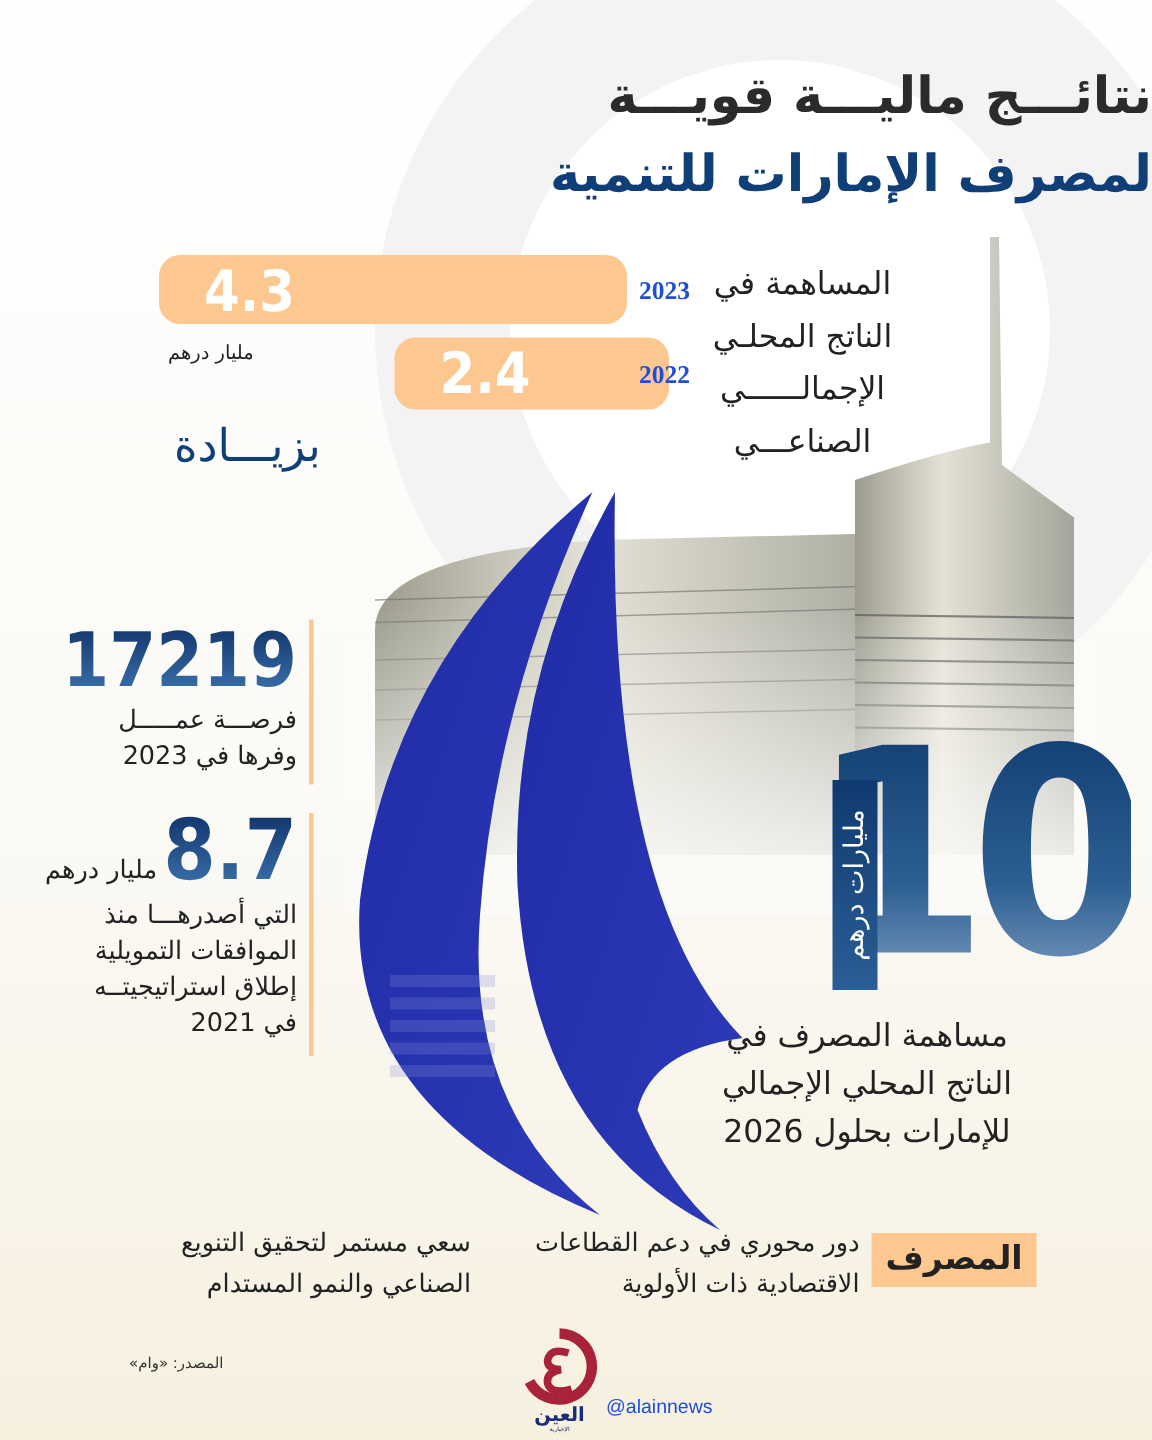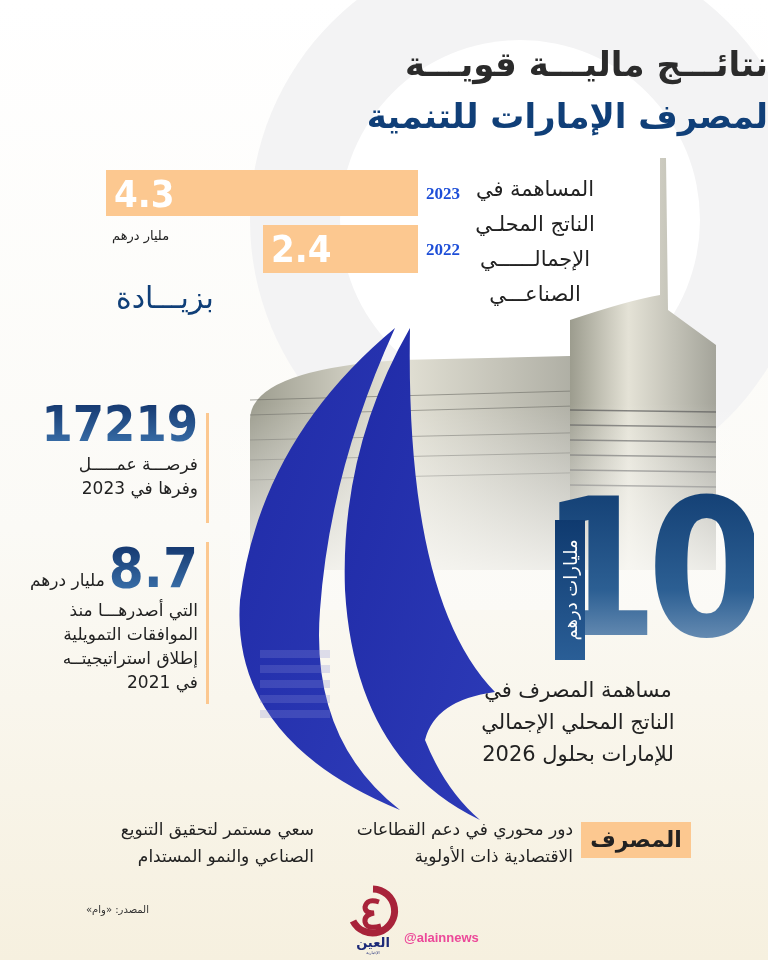--- a/index.html
+++ b/index.html
@@ -3,21 +3,21 @@
 <meta charset="utf-8">
 <style>
   html,body{margin:0;padding:0;}
   body{width:768px;height:960px;overflow:hidden;position:relative;
     font-family:"DejaVu Sans","Liberation Sans",sans-serif;
     background:linear-gradient(180deg,#ffffff 0%,#fbfaf6 55%,#f6f0df 100%);}
   .bg-circle{position:absolute;border-radius:50%;background:#f3f3f4;}
   .title{position:absolute;left:0;width:768px;direction:rtl;font-weight:bold;}
   .t1{top:44px;font-size:34px;color:#2b2b2b;}
   .t2{top:96px;font-size:34px;color:#103f78;}
-  .bar{position:absolute;background:#fcc890;color:#fff;font-family:"DejaVu Sans Condensed","DejaVu Sans",sans-serif;font-weight:bold;font-size:38px;line-height:48px;padding-left:8px;box-sizing:border-box;}
+  .bar{position:absolute;background:#fcc890;color:#fff;font-family:"DejaVu Sans Condensed","DejaVu Sans",sans-serif;font-weight:bold;font-size:38px;line-height:48px;padding-left:30px;box-sizing:border-box;border-radius:14px;}
   .year{position:absolute;font-weight:bold;font-size:17px;color:#1d4ed8;font-family:Liberation Serif, serif;}
   .rtl{direction:rtl;text-align:center;}
   .gdp-label{position:absolute;right:148px;top:172px;font-size:21px;line-height:35px;color:#222;width:170px;}
   .unit-small{position:absolute;font-size:13px;color:#222;}
   .increase{position:absolute;left:116px;top:280px;direction:rtl;display:flex;align-items:baseline;gap:10px;}
   .inc-num{font-size:46px;font-weight:bold;color:#103f78;font-family:"DejaVu Sans Condensed","DejaVu Sans",sans-serif;}
   .inc-word{font-size:30px;color:#103f78;}
   .building{position:absolute;}
   .sail{position:absolute;left:220px;top:320px;}
   .stat-block{position:absolute;right:562px;text-align:right;direction:rtl;}
@@ -25,21 +25,21 @@
   .big-num{font-weight:bold;color:#12467e;font-family:"DejaVu Sans Condensed","DejaVu Sans",sans-serif;background:linear-gradient(180deg,#0f2f66,#3f78b2);-webkit-background-clip:text;background-clip:text;-webkit-text-fill-color:transparent;}
   .desc{font-size:17px;color:#222;line-height:24px;}
   .ten-wrap{position:absolute;left:540px;top:490px;width:160px;height:180px;}
   .ten-num{position:absolute;left:0;top:-20px;font-size:190px;font-weight:bold;line-height:200px;letter-spacing:-12px;font-family:"DejaVu Sans Condensed","DejaVu Sans",sans-serif;background:linear-gradient(180deg,#0f3a6f 0%,#2c5f93 60%,#8aa7c5 100%);-webkit-background-clip:text;background-clip:text;-webkit-text-fill-color:transparent;}
   .ten-unit{position:absolute;left:555px;top:520px;width:30px;height:140px;}
   .ten-unit span{position:absolute;left:50%;top:50%;transform:translate(-50%,-50%) rotate(-90deg);white-space:nowrap;font-size:18px;color:#fff;}
   .ten-desc{position:absolute;right:60px;top:674px;width:260px;text-align:center;direction:rtl;font-size:21px;line-height:32px;color:#222;}
   .bottom-tag{position:absolute;left:581px;top:822px;width:110px;height:36px;background:#fcc890;color:#222;font-weight:bold;font-size:22px;line-height:36px;text-align:center;}
   .bottom-text{position:absolute;direction:rtl;text-align:right;font-size:17px;line-height:27px;color:#222;}
   .source{position:absolute;left:86px;top:904px;font-size:10px;color:#333;direction:rtl;}
-  .handle{position:absolute;left:404px;top:930px;font-size:13px;font-weight:bold;color:#ec4899;font-family:"Liberation Sans",sans-serif;}
+  .handle{position:absolute;left:404px;top:930px;font-size:13px;font-weight:normal;color:#1d4ed8;font-family:"Liberation Sans",sans-serif;}
   .logo{position:absolute;left:345px;top:885px;width:56px;height:70px;}
 </style>
 </head>
 <body>
 
 <div class="bg-circle" style="left:250px;top:-60px;width:560px;height:560px;"></div>
 <div class="bg-circle" style="left:340px;top:40px;width:360px;height:360px;background:#ffffff;"></div>
 
 <div class="title t1">نتائـــج ماليـــة قويـــة</div>
 <div class="title t2">لمصرف الإمارات للتنمية</div>
@@ -93,39 +93,39 @@
     <rect x="40" y="360" width="70" height="8"></rect>
       <rect x="40" y="375" width="70" height="8"></rect>
     <rect x="40" y="390" width="70" height="8"></rect>
   </g>
 </svg>
 
 <div class="bar" style="left:106px;top:170px;width:312px;height:46px;">
   <span>4.3</span>
 </div>
 <div class="year" style="left:426px;top:184px;">2023</div>
-<div class="bar" style="left:263px;top:225px;width:155px;height:48px;">
+<div class="bar" style="left:263px;top:225px;width:183px;height:48px;">
   <span>2.4</span>
 </div>
 <div class="year" style="left:426px;top:240px;">2022</div>
 <div class="unit-small" style="left:112px;top:228px;">مليار درهم</div>
 
 <div class="gdp-label rtl">
   <div>المساهمة في</div>
   <div>الناتج المحلـي</div>
   <div>الإجمالــــــي</div>
   <div>الصناعـــي</div>
 </div>
 
 <div class="increase">
   <span class="inc-word">بزيـــادة</span>
 </div>
 
 <div class="stat-divider" style="left:206px;top:413px;height:110px;"></div>
-<div class="stat-block" style="top:396px;right:570px;">
+<div class="stat-block" style="top:412px;right:570px;">
   <div class="big-num" style="font-size:50px;line-height:56px;">17219</div>
   <div class="desc">فرصـــة عمـــــل</div>
   <div class="desc">وفرها في 2023</div>
 </div>
 
 <div class="stat-divider" style="left:206px;top:542px;height:162px;"></div>
 <div class="stat-block" style="top:538px;right:570px;">
   <div style="display:flex;align-items:flex-end;direction:rtl;gap:4px;">
     <span class="big-num" style="font-size:56px;line-height:60px;">8.7</span>
     <span style="font-size:17px;color:#222;padding-bottom:8px;">مليار درهم</span>

